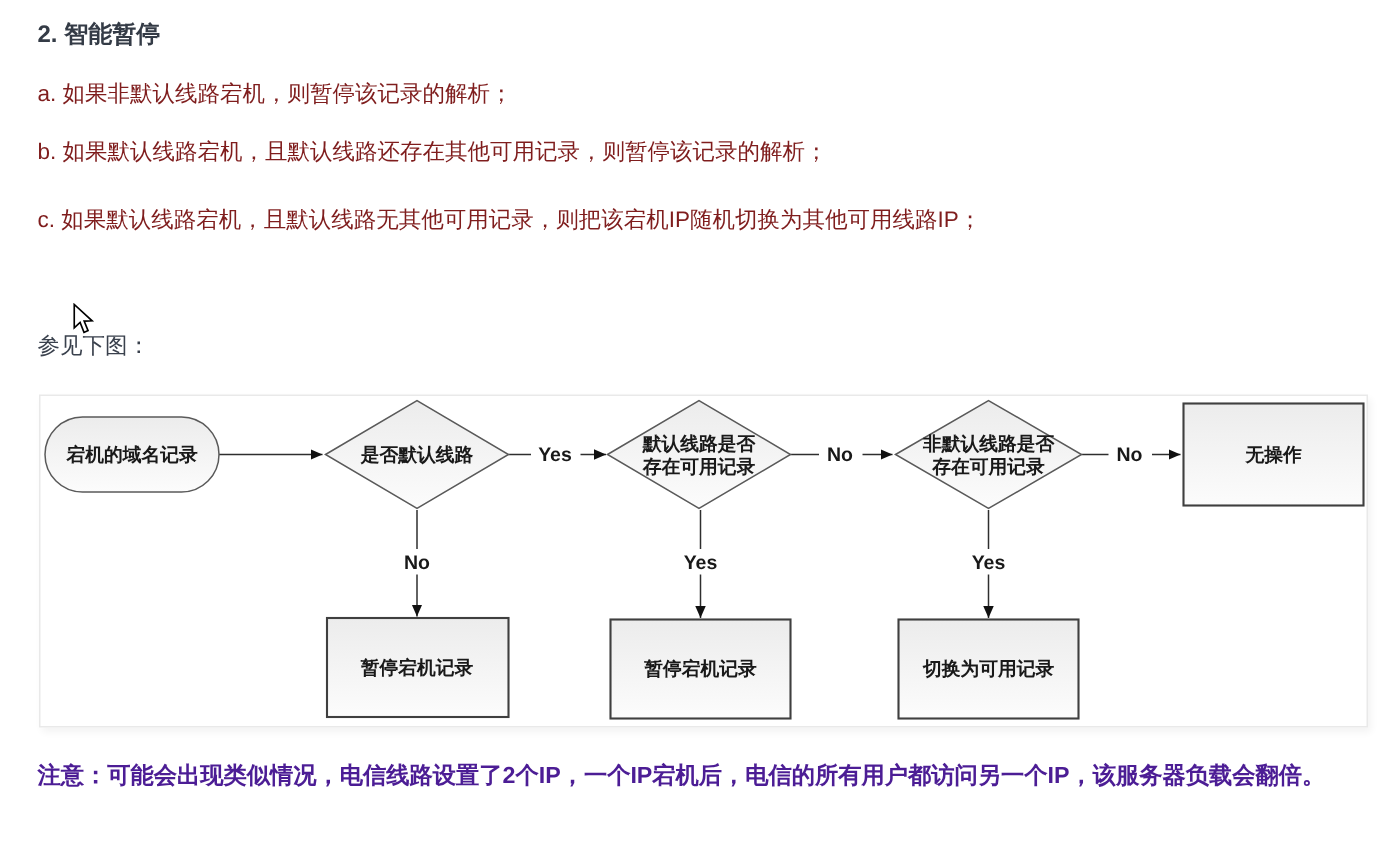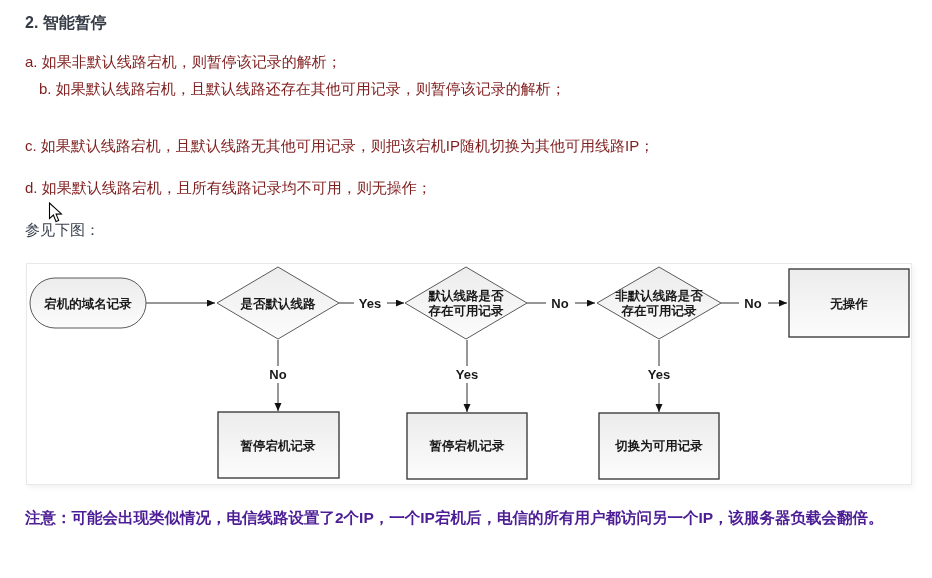--- a/index.html
+++ b/index.html
@@ -4,21 +4,21 @@
 <style>
   html,body{margin:0;padding:0;background:#fff;}
   .page{
     position:relative;width:932px;height:578px;background:#fff;overflow:hidden;
     font-family:"Liberation Sans","DejaVu Sans",sans-serif;
   }
   .t-line{position:absolute;left:25px;white-space:nowrap;}
   .doc-title{top:13px;font-size:16px;font-weight:bold;color:#343b46;}
   .doc-item{font-size:15px;color:#7f1d1d;}
   .item-a{top:53px;}
-  .item-b{top:80px;margin-left:14px;}
+  .item-b{top:92px;}
   .item-c{top:137px;}
   .item-d{top:179px;}
   .doc-caption{top:221px;font-size:15px;color:#3a414d;text-align:center;}
   .figure{
     position:absolute;left:26px;top:263px;width:884px;height:220px;
     background:#fff;border:1px solid #e9e9e9;
     box-shadow:2px 3px 5px rgba(0,0,0,0.05);
   }
   .figure svg{display:block;}
   .node-shape{fill:url(#shapeGrad);stroke:#5a5a5a;stroke-width:1;}
@@ -36,21 +36,20 @@
 </head>
 <body>
 
 <div class="page">
 
   <div class="t-line doc-title">2. 智能暂停</div>
 
   <div class="t-line doc-item item-a">a. 如果非默认线路宕机，则暂停该记录的解析；</div>
   <div class="t-line doc-item item-b">b. 如果默认线路宕机，且默认线路还存在其他可用记录，则暂停该记录的解析；</div>
   <div class="t-line doc-item item-c">c. 如果默认线路宕机，且默认线路无其他可用记录，则把该宕机IP随机切换为其他可用线路IP；</div>
-  <div class="t-line doc-item item-d">d. 如果默认线路宕机，且所有线路记录均不可用，则无操作；</div>
 
   <div class="t-line doc-caption">参见下图：</div>
 
   <svg class="cursor" viewBox="0 0 15 22">
     <path d="M1.5 1 L1.5 16.6 L5.4 13 L8 19.6 L10.7 18.4 L8.1 12.1 L13.4 11.9 Z" fill="#ffffff" stroke="#000000" stroke-width="1.1"></path>
   </svg>
 
   <div class="figure">
     <svg width="884" height="220" viewBox="0 0 884 220">
       <defs>

